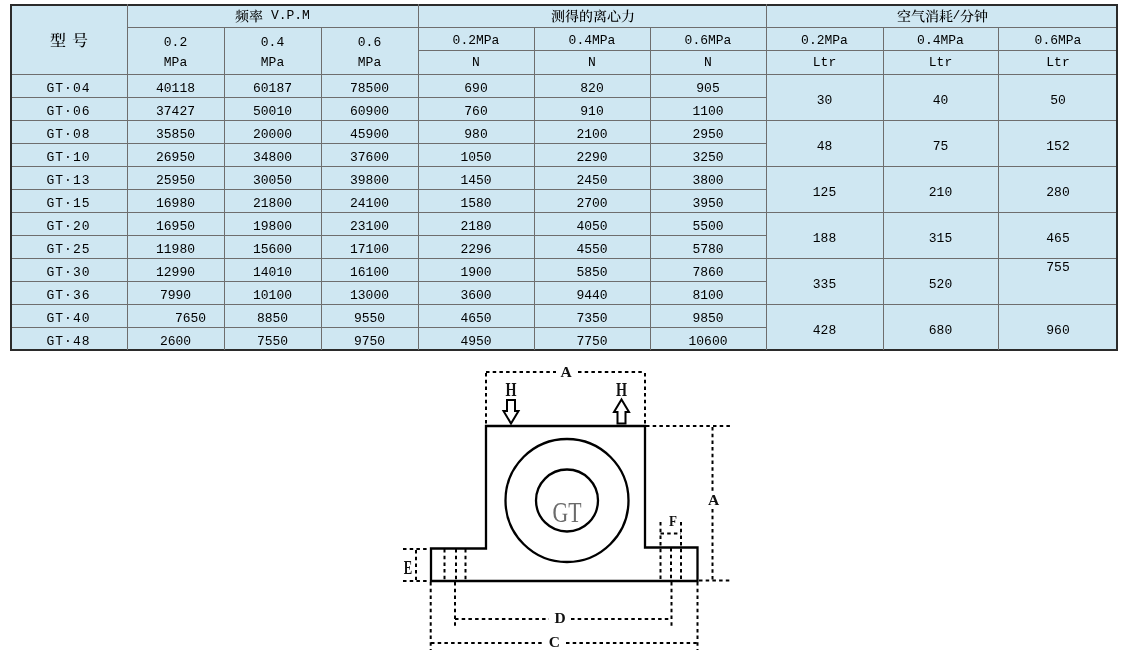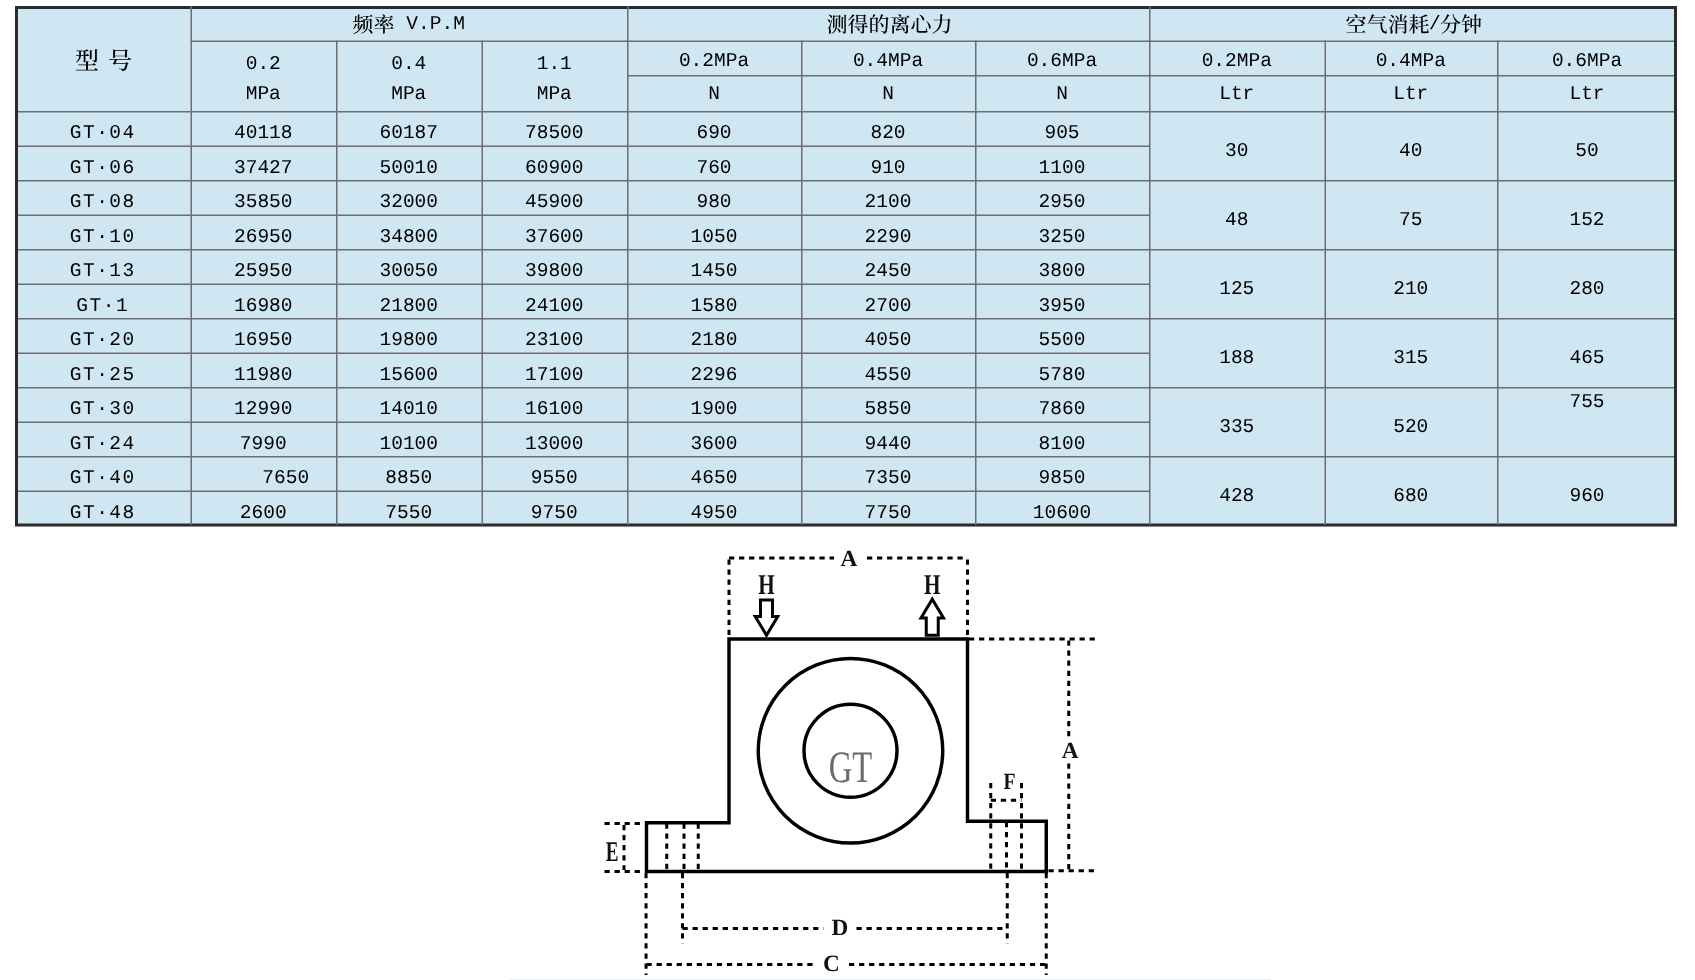--- a/index.html
+++ b/index.html
@@ -64,21 +64,21 @@
       <path d="M825 -835 914 -761Q902 -746 862 -759Q814 -741 749 -723Q683 -704 610 -690Q537 -675 465 -667L460 -683Q527 -700 597 -726Q666 -751 727 -780Q787 -809 825 -835ZM601 -710H679Q679 -700 679 -690Q679 -680 679 -673V-50Q679 -34 687 -28Q694 -22 719 -22H795Q821 -22 840 -22Q859 -22 868 -23Q882 -24 888 -35Q893 -42 898 -61Q904 -81 910 -107Q917 -134 922 -160H934L938 -30Q957 -23 963 -15Q970 -7 970 5Q970 22 955 34Q940 45 902 50Q863 55 791 55H702Q662 55 640 47Q618 39 609 21Q601 2 601 -29ZM43 -396H344L390 -456Q390 -456 404 -444Q419 -432 439 -415Q459 -399 474 -383Q470 -368 448 -368H51ZM66 -545H331L372 -598Q372 -598 385 -588Q398 -577 416 -562Q433 -546 447 -532Q443 -516 422 -516H74ZM54 -689H333L376 -746Q376 -746 391 -735Q405 -723 424 -707Q443 -690 458 -676Q455 -660 433 -660H62ZM210 -845 319 -832Q318 -822 311 -815Q304 -808 285 -806V54Q285 58 276 65Q267 71 253 75Q239 80 225 80H210ZM192 -396H273V-380Q241 -275 181 -186Q121 -97 36 -28L24 -42Q64 -91 96 -148Q129 -206 153 -269Q177 -333 192 -396ZM282 -315Q339 -296 373 -273Q407 -250 422 -226Q438 -202 439 -181Q440 -161 430 -148Q421 -135 405 -133Q389 -131 371 -145Q366 -173 350 -203Q334 -232 313 -260Q292 -288 272 -308ZM456 -475 786 -529 827 -600Q827 -600 844 -590Q861 -581 884 -566Q907 -552 926 -539Q925 -531 919 -526Q912 -520 903 -519L468 -448ZM435 -260 824 -323 865 -394Q865 -394 882 -384Q899 -375 922 -360Q946 -346 964 -333Q964 -325 957 -319Q951 -314 941 -313L447 -234Z" fill="#000"></path>
     </svg><span class="mono">/</span><svg width="14" height="14" viewBox="0 -880 1000 1000" style="flex:none">
       <path d="M676 -824Q670 -813 660 -800Q651 -787 638 -772L632 -804Q659 -729 709 -660Q758 -591 826 -537Q895 -482 978 -449L975 -439Q953 -433 933 -415Q913 -396 903 -372Q782 -445 707 -559Q633 -673 595 -842L605 -848ZM462 -794Q459 -787 450 -782Q442 -778 423 -779Q390 -707 336 -630Q281 -553 208 -484Q134 -415 40 -366L29 -378Q107 -436 169 -514Q231 -592 275 -677Q320 -761 344 -839ZM478 -435Q473 -383 463 -329Q452 -275 429 -220Q407 -166 365 -113Q322 -60 255 -10Q188 39 88 83L76 68Q182 7 244 -57Q306 -122 335 -188Q365 -253 375 -316Q385 -379 388 -435ZM684 -435 730 -481 814 -410Q809 -404 800 -400Q790 -396 774 -395Q769 -276 759 -186Q748 -96 732 -38Q716 19 691 42Q670 62 640 71Q610 80 570 80Q571 63 566 48Q562 33 550 23Q537 13 506 4Q475 -4 443 -9L443 -25Q468 -23 499 -21Q530 -18 557 -17Q584 -15 596 -15Q621 -15 634 -26Q650 -40 662 -95Q673 -150 682 -238Q690 -325 695 -435ZM735 -435V-405H184L175 -435Z" fill="#000"></path>
     </svg><svg width="14" height="14" viewBox="0 -880 1000 1000" style="flex:none">
       <path d="M524 -234Q524 -230 515 -224Q506 -218 492 -213Q477 -208 461 -208H449V-622V-659L530 -622H889V-593H524ZM838 -622 878 -667 967 -600Q962 -594 951 -588Q939 -583 924 -580V-245Q924 -242 913 -236Q902 -230 888 -226Q873 -221 860 -221H848V-622ZM767 -826Q764 -813 755 -804Q746 -796 722 -794V56Q722 61 713 67Q704 73 690 78Q676 82 661 82H645V-839ZM890 -316V-287H501V-316ZM344 -758Q344 -758 358 -746Q372 -735 391 -719Q411 -702 425 -687Q422 -671 400 -671H160L152 -700H301ZM178 -34Q198 -45 234 -66Q269 -86 313 -113Q357 -140 403 -169L411 -157Q394 -139 366 -107Q337 -75 302 -38Q266 0 225 39ZM247 -520 265 -509V-33L203 -10L231 -45Q245 -24 247 -4Q248 16 243 31Q237 46 230 54L149 -21Q175 -41 182 -50Q189 -60 189 -72V-520ZM350 -420Q350 -420 364 -408Q378 -396 397 -380Q415 -363 430 -347Q427 -331 405 -331H50L42 -361H305ZM331 -585Q331 -585 345 -573Q359 -562 378 -545Q397 -528 412 -513Q408 -497 386 -497H113L105 -526H287ZM253 -786Q233 -733 200 -672Q167 -611 125 -553Q83 -496 37 -453L24 -461Q49 -498 72 -547Q95 -596 116 -649Q136 -702 152 -753Q167 -804 175 -845L291 -807Q288 -798 280 -793Q272 -788 253 -786Z" fill="#000"></path>
     </svg></div>
 <div class="cell mono" style="left:127px;top:30px;width:97px;height:24px">0.2</div>
 <div class="cell mono" style="left:127px;top:50px;width:97px;height:24px">MPa</div>
 <div class="cell mono" style="left:224px;top:30px;width:97px;height:24px">0.4</div>
 <div class="cell mono" style="left:224px;top:50px;width:97px;height:24px">MPa</div>
-<div class="cell mono" style="left:321px;top:30px;width:97px;height:24px">1.1</div>
+<div class="cell mono" style="left:321px;top:30px;width:97px;height:24px">0.6</div>
 <div class="cell mono" style="left:321px;top:50px;width:97px;height:24px">MPa</div>
 <div class="cell mono" style="left:418px;top:29px;width:116px;height:23px">0.2MPa</div>
 <div class="cell mono" style="left:418px;top:50px;width:116px;height:24px">N</div>
 <div class="cell mono" style="left:766px;top:29px;width:117px;height:23px">0.2MPa</div>
 <div class="cell mono" style="left:766px;top:50px;width:117px;height:24px">Ltr</div>
 <div class="cell mono" style="left:534px;top:29px;width:116px;height:23px">0.4MPa</div>
 <div class="cell mono" style="left:534px;top:50px;width:116px;height:24px">N</div>
 <div class="cell mono" style="left:883px;top:29px;width:115px;height:23px">0.4MPa</div>
 <div class="cell mono" style="left:883px;top:50px;width:115px;height:24px">Ltr</div>
 <div class="cell mono" style="left:650px;top:29px;width:116px;height:23px">0.6MPa</div>
@@ -94,40 +94,40 @@
 <div class="cell mono" style="left:650px;top:77px;width:116px;height:23px">905</div>
 <div class="cell mono" style="left:10px;top:100px;width:117px;height:23px;letter-spacing:1px">GT·06</div>
 <div class="cell mono" style="left:127px;top:100px;width:97px;height:23px">37427</div>
 <div class="cell mono" style="left:224px;top:100px;width:97px;height:23px">50010</div>
 <div class="cell mono" style="left:321px;top:100px;width:97px;height:23px">60900</div>
 <div class="cell mono" style="left:418px;top:100px;width:116px;height:23px">760</div>
 <div class="cell mono" style="left:534px;top:100px;width:116px;height:23px">910</div>
 <div class="cell mono" style="left:650px;top:100px;width:116px;height:23px">1100</div>
 <div class="cell mono" style="left:10px;top:123px;width:117px;height:23px;letter-spacing:1px">GT·08</div>
 <div class="cell mono" style="left:127px;top:123px;width:97px;height:23px">35850</div>
-<div class="cell mono" style="left:224px;top:123px;width:97px;height:23px">32000</div>
+<div class="cell mono" style="left:224px;top:123px;width:97px;height:23px">20000</div>
 <div class="cell mono" style="left:321px;top:123px;width:97px;height:23px">45900</div>
 <div class="cell mono" style="left:418px;top:123px;width:116px;height:23px">980</div>
 <div class="cell mono" style="left:534px;top:123px;width:116px;height:23px">2100</div>
 <div class="cell mono" style="left:650px;top:123px;width:116px;height:23px">2950</div>
 <div class="cell mono" style="left:10px;top:146px;width:117px;height:23px;letter-spacing:1px">GT·10</div>
 <div class="cell mono" style="left:127px;top:146px;width:97px;height:23px">26950</div>
 <div class="cell mono" style="left:224px;top:146px;width:97px;height:23px">34800</div>
 <div class="cell mono" style="left:321px;top:146px;width:97px;height:23px">37600</div>
 <div class="cell mono" style="left:418px;top:146px;width:116px;height:23px">1050</div>
 <div class="cell mono" style="left:534px;top:146px;width:116px;height:23px">2290</div>
 <div class="cell mono" style="left:650px;top:146px;width:116px;height:23px">3250</div>
 <div class="cell mono" style="left:10px;top:169px;width:117px;height:23px;letter-spacing:1px">GT·13</div>
 <div class="cell mono" style="left:127px;top:169px;width:97px;height:23px">25950</div>
 <div class="cell mono" style="left:224px;top:169px;width:97px;height:23px">30050</div>
 <div class="cell mono" style="left:321px;top:169px;width:97px;height:23px">39800</div>
 <div class="cell mono" style="left:418px;top:169px;width:116px;height:23px">1450</div>
 <div class="cell mono" style="left:534px;top:169px;width:116px;height:23px">2450</div>
 <div class="cell mono" style="left:650px;top:169px;width:116px;height:23px">3800</div>
-<div class="cell mono" style="left:10px;top:192px;width:117px;height:23px;letter-spacing:1px">GT·1</div>
+<div class="cell mono" style="left:10px;top:192px;width:117px;height:23px;letter-spacing:1px">GT·15</div>
 <div class="cell mono" style="left:127px;top:192px;width:97px;height:23px">16980</div>
 <div class="cell mono" style="left:224px;top:192px;width:97px;height:23px">21800</div>
 <div class="cell mono" style="left:321px;top:192px;width:97px;height:23px">24100</div>
 <div class="cell mono" style="left:418px;top:192px;width:116px;height:23px">1580</div>
 <div class="cell mono" style="left:534px;top:192px;width:116px;height:23px">2700</div>
 <div class="cell mono" style="left:650px;top:192px;width:116px;height:23px">3950</div>
 <div class="cell mono" style="left:10px;top:215px;width:117px;height:23px;letter-spacing:1px">GT·20</div>
 <div class="cell mono" style="left:127px;top:215px;width:97px;height:23px">16950</div>
 <div class="cell mono" style="left:224px;top:215px;width:97px;height:23px">19800</div>
 <div class="cell mono" style="left:321px;top:215px;width:97px;height:23px">23100</div>
@@ -141,21 +141,21 @@
 <div class="cell mono" style="left:418px;top:238px;width:116px;height:23px">2296</div>
 <div class="cell mono" style="left:534px;top:238px;width:116px;height:23px">4550</div>
 <div class="cell mono" style="left:650px;top:238px;width:116px;height:23px">5780</div>
 <div class="cell mono" style="left:10px;top:261px;width:117px;height:23px;letter-spacing:1px">GT·30</div>
 <div class="cell mono" style="left:127px;top:261px;width:97px;height:23px">12990</div>
 <div class="cell mono" style="left:224px;top:261px;width:97px;height:23px">14010</div>
 <div class="cell mono" style="left:321px;top:261px;width:97px;height:23px">16100</div>
 <div class="cell mono" style="left:418px;top:261px;width:116px;height:23px">1900</div>
 <div class="cell mono" style="left:534px;top:261px;width:116px;height:23px">5850</div>
 <div class="cell mono" style="left:650px;top:261px;width:116px;height:23px">7860</div>
-<div class="cell mono" style="left:10px;top:284px;width:117px;height:23px;letter-spacing:1px">GT·24</div>
+<div class="cell mono" style="left:10px;top:284px;width:117px;height:23px;letter-spacing:1px">GT·36</div>
 <div class="cell mono" style="left:127px;top:284px;width:97px;height:23px">7990</div>
 <div class="cell mono" style="left:224px;top:284px;width:97px;height:23px">10100</div>
 <div class="cell mono" style="left:321px;top:284px;width:97px;height:23px">13000</div>
 <div class="cell mono" style="left:418px;top:284px;width:116px;height:23px">3600</div>
 <div class="cell mono" style="left:534px;top:284px;width:116px;height:23px">9440</div>
 <div class="cell mono" style="left:650px;top:284px;width:116px;height:23px">8100</div>
 <div class="cell mono" style="left:10px;top:307px;width:117px;height:23px;letter-spacing:1px">GT·40</div>
 <div class="cell mono" style="left:142px;top:307px;width:97px;height:23px">7650</div>
 <div class="cell mono" style="left:224px;top:307px;width:97px;height:23px">8850</div>
 <div class="cell mono" style="left:321px;top:307px;width:97px;height:23px">9550</div>

